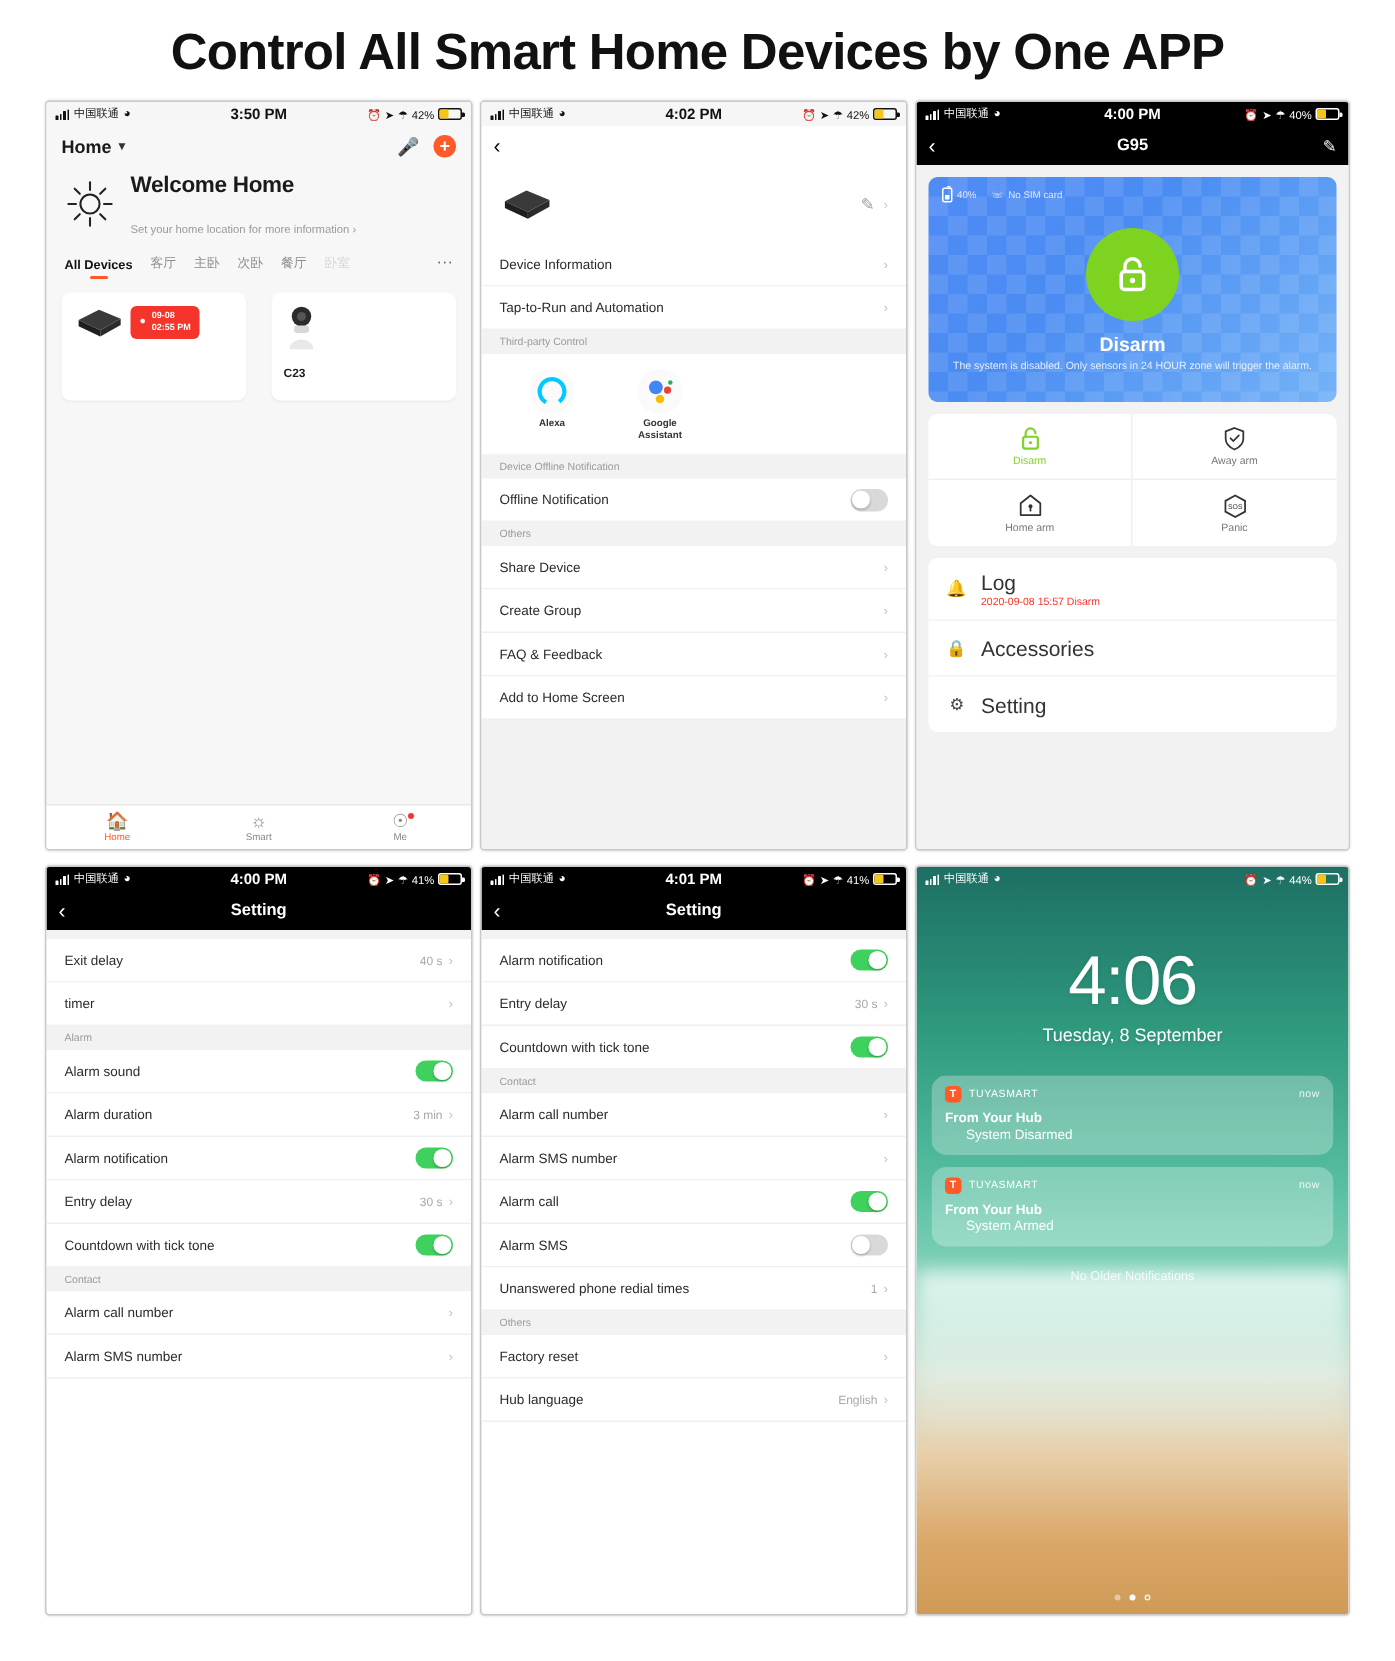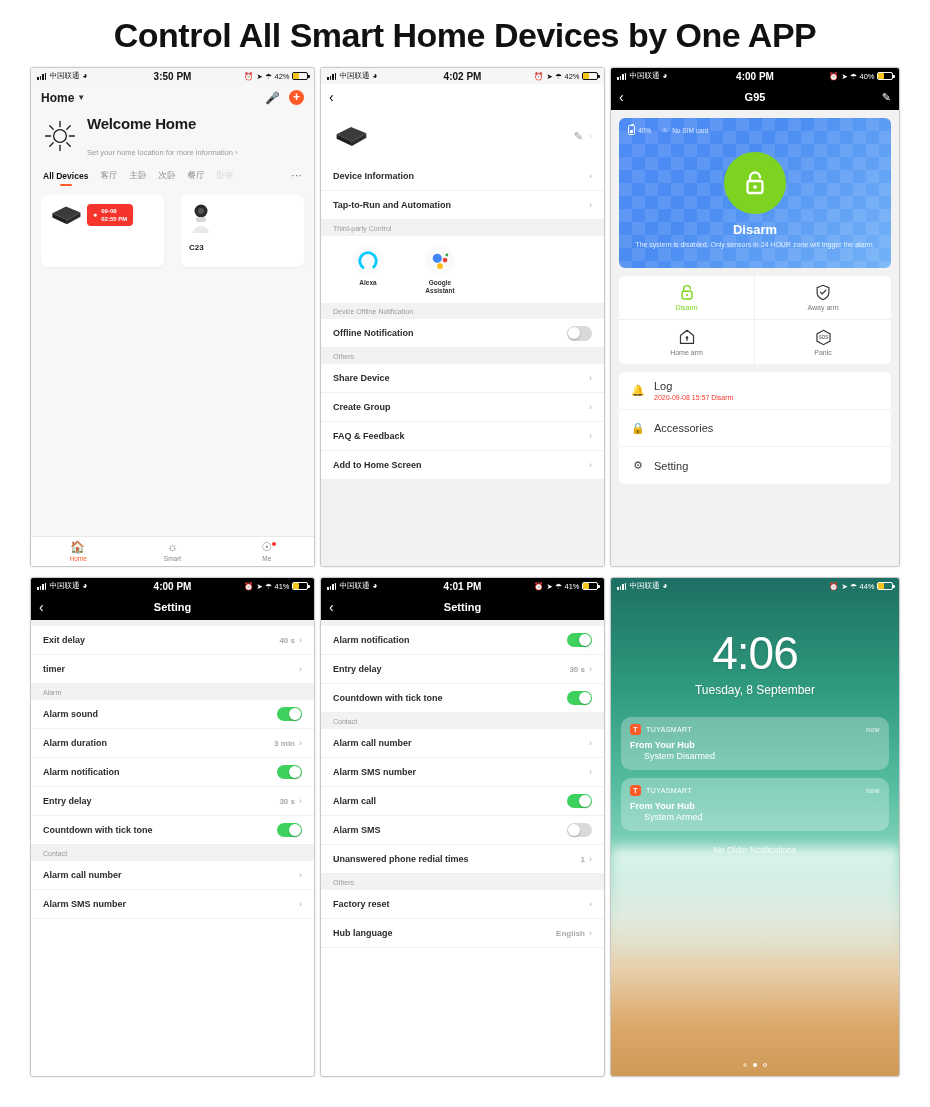--- a/index.html
+++ b/index.html
@@ -125,21 +125,21 @@
   .tabbar-item { flex:1; text-align:center; font-size:6.5px; color:#888; position:relative; }
   .tabbar-item .ti { display:block; font-size:12px; line-height:13px; margin-bottom:1px; }
   .tabbar-item.active { color:#ff5a28; }
   .red-dot { position:absolute; top:1px; right:calc(50% - 9px); width:4px;height:4px;border-radius:50%;background:#f5352b; }
 
   
   .listgroup { background:#fff; }
   .grp-head { background:#f2f2f2; font-size:7px; color:#9b9b9b; padding:5px 12px 4px; }
   .row {
     display:flex; align-items:center; min-height:29px; padding:0 12px;
-    font-size:9px; color:#2b2b2b; background:#fff; border-bottom:1px solid #f0f0f0;font-weight:bold;
+    font-size:9px; color:#2b2b2b; background:#fff; border-bottom:1px solid #f0f0f0;
   }
   .row .val { margin-left:auto; font-size:8px; color:#a8a8a8; }
   .row .chev { margin-left:5px; font-size:9px; color:#c4c4c4; }
   .row .val + .chev { margin-left:4px; }
   .row.no-val .chev { margin-left:auto; }
   .toggle { margin-left:auto; width:25px; height:14.5px; border-radius:8px; background:#d9d9d9; position:relative; }
   .toggle.on { background:#3ed15e; }
   .toggle::after {
     content:''; position:absolute; top:1.3px; left:1.3px;
     width:11.8px; height:11.8px; border-radius:50%; background:#fff;
@@ -189,21 +189,21 @@
   .mode-cell { height:44px; display:flex; flex-direction:column; align-items:center; justify-content:center;
     gap:3px; border-right:1px solid #f0f0f0; border-bottom:1px solid #f0f0f0; }
   .mode-cell:nth-child(2n){ border-right:none; }
   .mode-cell:nth-child(n+3){ border-bottom:none; }
   .mode-label { font-size:7px; color:#777; }
   .mode-cell.active .mode-label { color:#7ed321; }
   .menu-card { margin:8px; background:#fff; border-radius:6px; overflow:hidden; }
   .menu-row { display:flex; align-items:center; gap:9px; padding:8px 12px; border-bottom:1px solid #f2f2f2; min-height:37px; }
   .menu-row:last-child { border-bottom:none; }
   .menu-ico { width:14px; text-align:center; font-size:11px; color:#444; }
-  .menu-main { font-size:11px; color:#333; }
+  .menu-main { font-size:14px; color:#333; }
   .menu-sub { font-size:7px; color:#f5352b; margin-top:2px; }
 
   
   .lock { height:100%; position:relative; overflow:hidden;
     background:linear-gradient(180deg,#1d6f63 0%,#2f9a7e 22%,#56bda0 42%,#8fd8c2 58%,#cfe0cf 68%,#e8d1ad 78%,#dba86a 90%,#cf9a56 100%); }
   .lock-wave { position:absolute; left:0; right:0; top:54%; height:22%;
     background:linear-gradient(180deg, rgba(255,255,255,0.75) 0%, rgba(255,255,255,0.15) 100%);
     filter:blur(6px); }
   .lock-time { text-align:center; color:#fff; font-size:46px; font-weight:300; letter-spacing:-1px;
     margin-top:36px; line-height:1; text-shadow:0 1px 3px rgba(0,0,0,0.12); }

